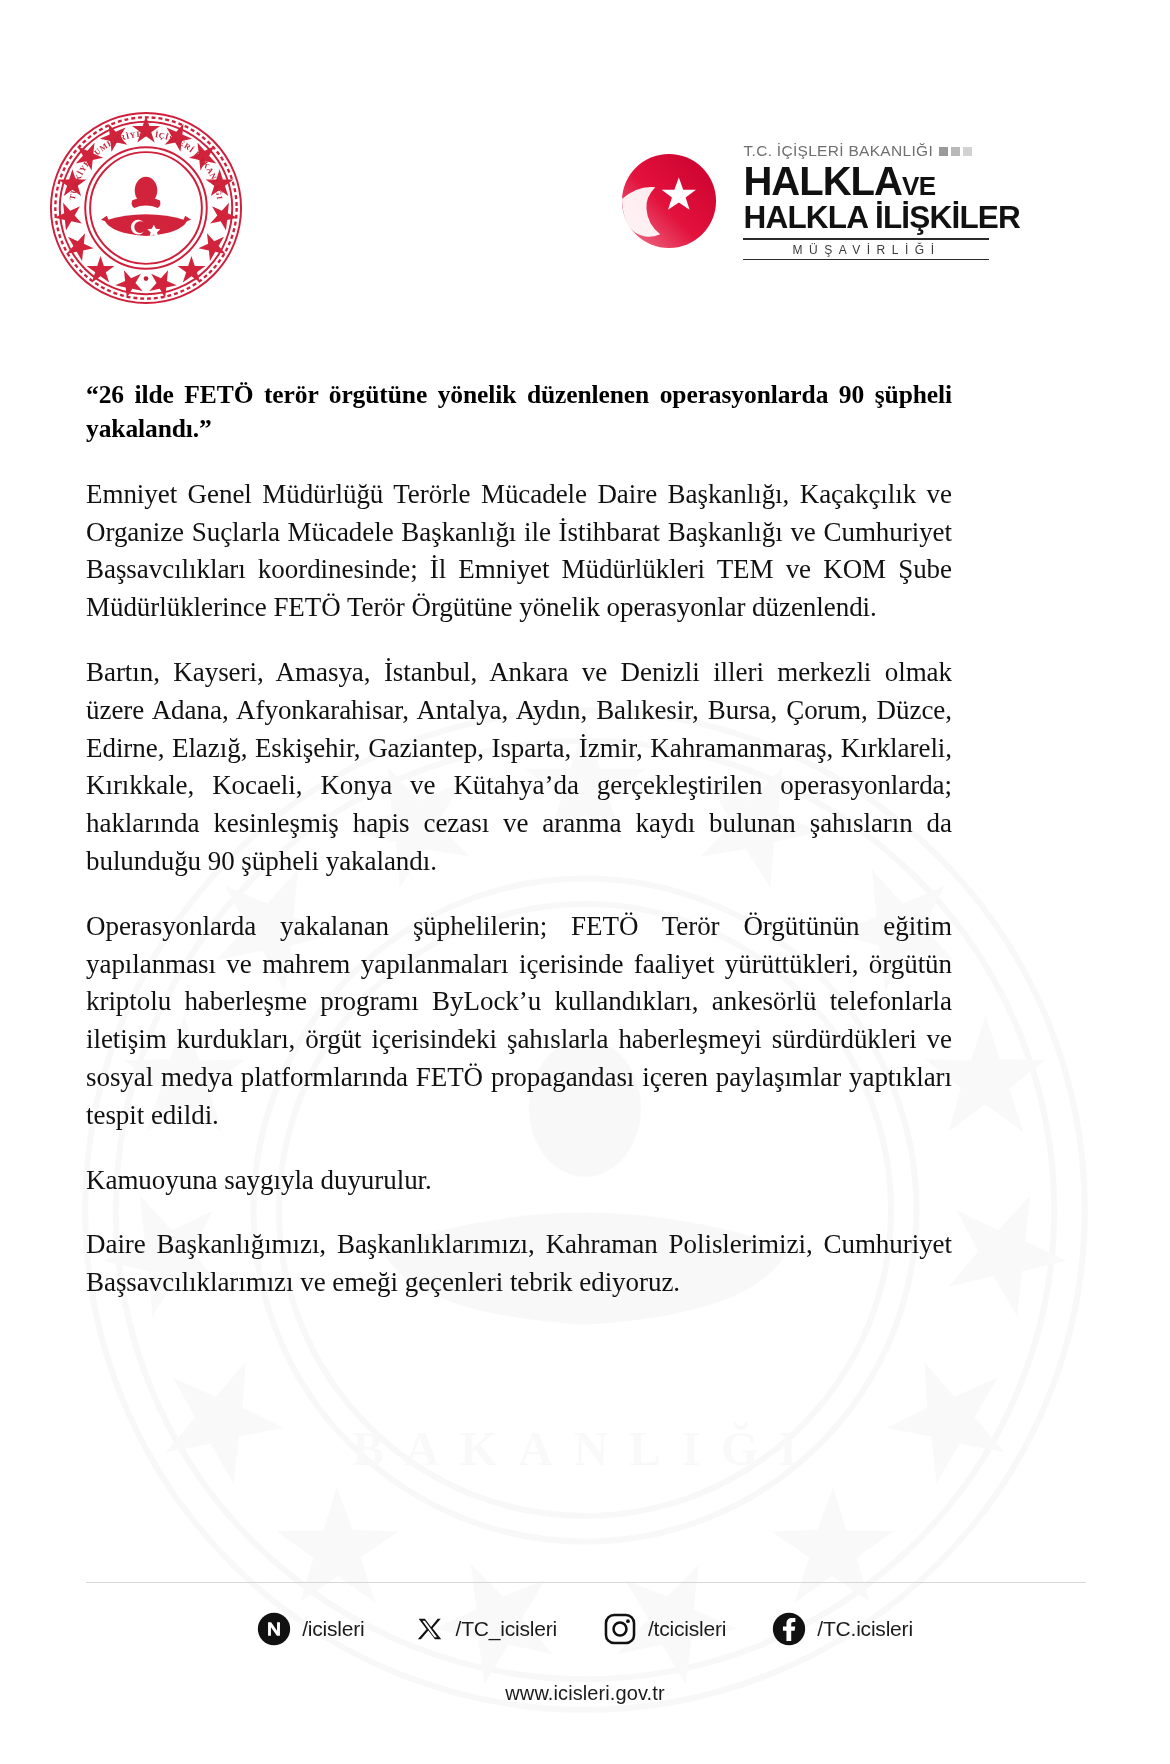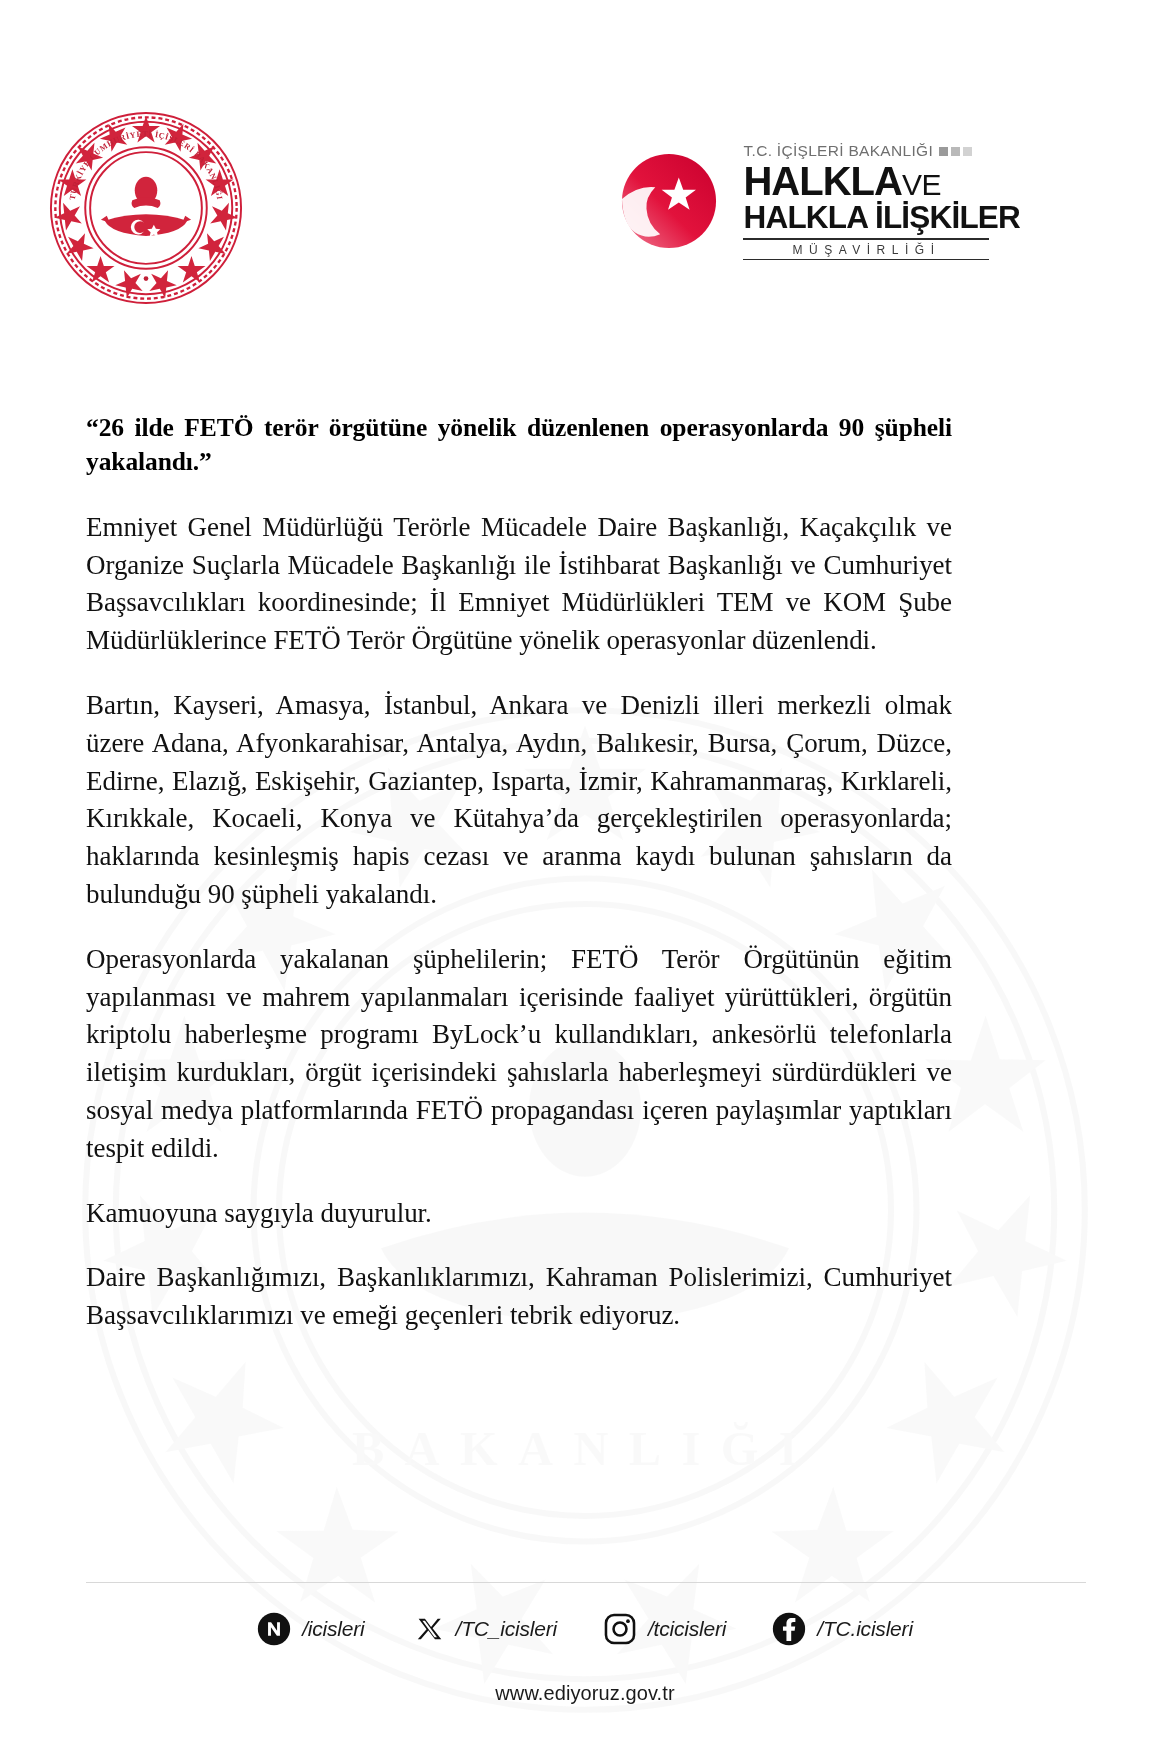--- a/index.html
+++ b/index.html
@@ -94,22 +94,22 @@
   .brand-big {
     font-size: 40px;
     font-weight: 700;
     letter-spacing: -1px;
     line-height: 0.98;
     color: #111111;
     white-space: nowrap;
     margin-top: 2px;
   }
   .brand-big .small {
-    font-size: 30px;
-    font-weight: 400;
+    font-size: 26px;
+    font-weight: 700;
     letter-spacing: -0.5px;
   }
   .brand-big2 {
     font-size: 31.5px;
     font-weight: 700;
     letter-spacing: -0.8px;
     line-height: 1.0;
     color: #111111;
     white-space: nowrap;
     margin-top: 1px;
@@ -137,21 +137,20 @@
     width: 246px;
   }
 
   
   .content {
     position: absolute;
     left: 86px;
     top: 378px;
     width: 866px;
     z-index: 2;
-    margin-top: 33px;
   }
   .headline {
     font-size: 25.5px;
     font-weight: 700;
     line-height: 1.33;
     text-align: justify;
     text-align-last: left;
     color: #000000;
     margin-bottom: 30px;
     letter-spacing: -0.1px;
@@ -186,21 +185,20 @@
   }
   .social-row {
     position: absolute;
     left: 0;
     top: 48px;
     width: 1170px;
     display: flex;
     justify-content: center;
     align-items: center;
     gap: 46px;
-    font-style: italic;
   }
   .social {
     display: flex;
     align-items: center;
     gap: 11px;
   }
   .social-ico {
     width: 34px;
     height: 34px;
     flex: 0 0 34px;
@@ -399,16 +397,16 @@
       <div class="social">
         <svg class="social-ico" viewBox="0 0 40 40">
           <circle cx="20" cy="20" r="19" fill="#111111"></circle>
           <path d="M22.6 34 V22.2 h4 l0.7 -5 h-4.7 v-3.1 c0 -1.4 0.5 -2.4 2.6 -2.4 h2.3 V7.2 c-0.5 -0.1 -2.1 -0.2 -3.9 -0.2 c-4 0 -6.6 2.3 -6.6 6.5 v3.7 h-4.1 v5 h4.1 V34 z" fill="#ffffff"></path>
         </svg>
         <span class="social-handle">/TC.icisleri</span>
       </div>
 
     </div>
 
-    <div class="website">www.ediyoruz.gov.tr</div>
+    <div class="website">www.icisleri.gov.tr</div>
   </div>
 
 </div>
 
 </body></html>

